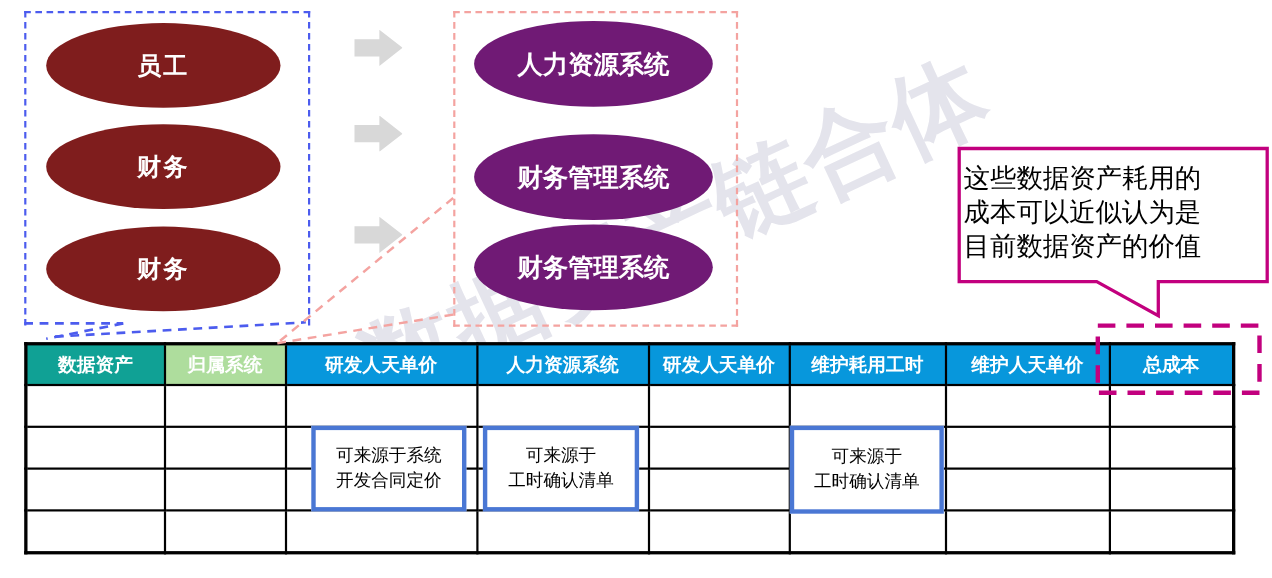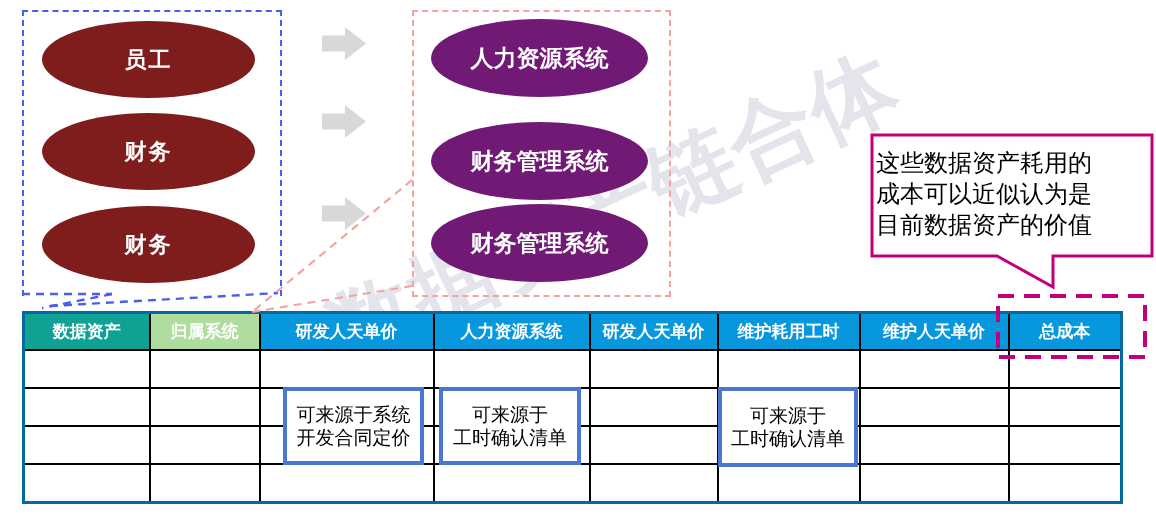--- a/index.html
+++ b/index.html
@@ -47,29 +47,29 @@
   }
   .bubble-text span{display:block;}
   
   .cost-table{
     position:absolute;left:22px;top:311px;z-index:2;
     border-collapse:collapse;table-layout:fixed;
   }
   .cost-table th,.cost-table td{border:2px solid #000;padding:0;}
   .cost-table th{height:35px;font-size:17px;font-weight:bold;color:#fff;text-align:center;}
   .cost-table td{height:36px;background:#fff;}
-  .cost-table{border:3px solid #0369a1;padding-left:48px;}
+  .cost-table{border:3px solid #000000;padding-left:48px;}
   .h-asset{background:#10A195;}
   .h-system{background:#AEDD9D;}
   .h-blue{background:#0797DC;}
   
   .note{
     position:absolute;z-index:6;background:#fff;border:4px solid #4A77D4;
     display:flex;flex-direction:column;align-items:center;justify-content:center;
-    font-size:19px;line-height:23px;color:#000;text-align:center;box-sizing:border-box;
+    font-size:16px;line-height:23px;color:#000;text-align:center;box-sizing:border-box;
   }
   .note span{display:block;white-space:nowrap;}
   .n1{left:283px;top:387px;width:141px;height:78px;}
   .n2{left:439px;top:387px;width:142px;height:78px;}
   .n3{left:718px;top:387px;width:140px;height:80px;}
 </style>
 </head>
 <body>
 
 <div class="canvas">

